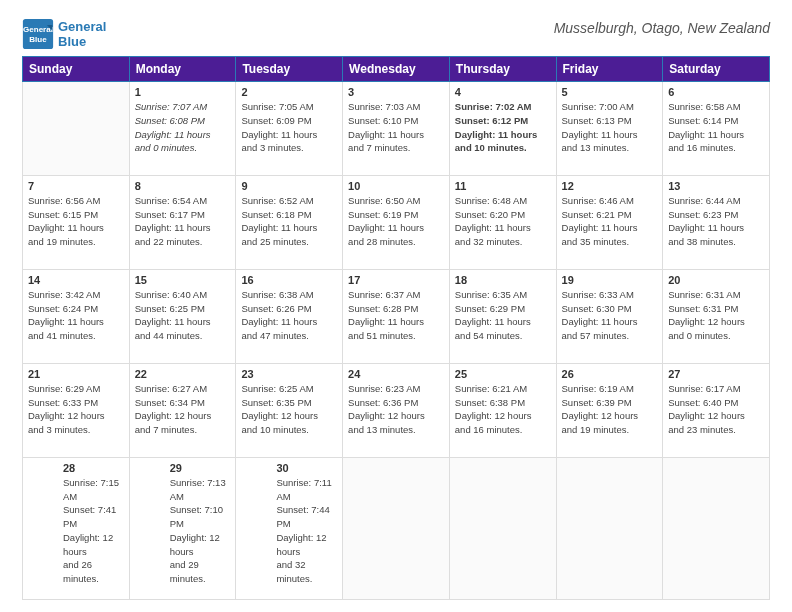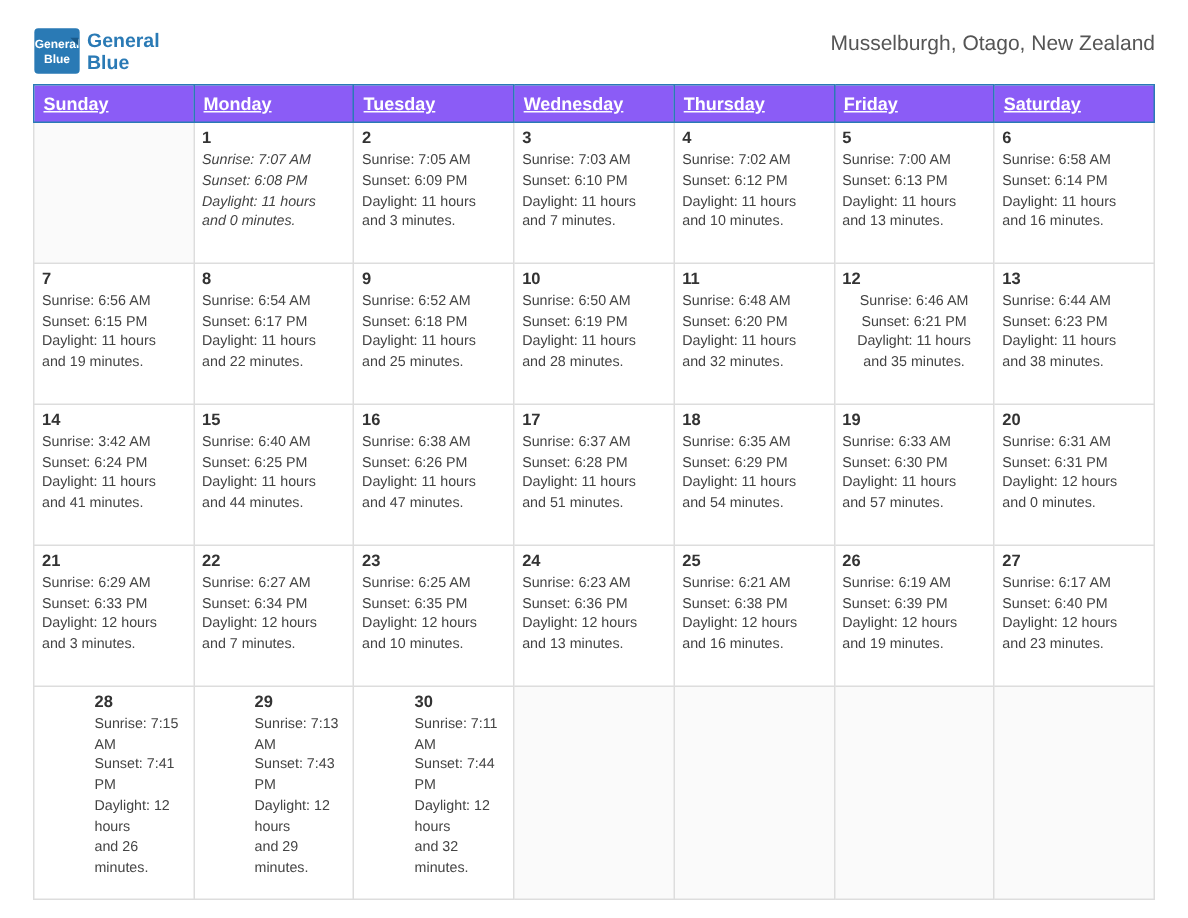--- a/index.html
+++ b/index.html
@@ -38,36 +38,36 @@
     .month-title {
       font-size: 32px;
       font-weight: bold;
       color: #333;
       line-height: 1.1;
     }
     .location {
       font-size: 14px;
       color: #555;
       margin-top: 2px;
+      font-style: italic;
     }
     .calendar {
       flex: 1;
       border-collapse: collapse;
       width: 100%;
       font-size: 10.5px;
     }
     .calendar th {
-      background: #8b5cf6;
+      background: #4c1d95;
       color: #fff;
       padding: 5px 6px;
       text-align: left;
       font-size: 12px;
       font-weight: bold;
       border: 1px solid #2a7ab5;
-      text-decoration: underline;
     }
     .calendar td {
       border: 1px solid #ddd;
       vertical-align: top;
       padding: 4px 5px;
       width: calc(100% / 7);
       height: 88px;
     }
     .day-num {
       font-weight: bold;
@@ -142,21 +142,21 @@
           </td>
           <td>
             <span class="day-num">3</span>
             <div class="day-info" style="white-space: pre-line;">Sunrise: 7:03 AM
 Sunset: 6:10 PM
 Daylight: 11 hours
 and 7 minutes.</div>
           </td>
           <td>
             <span class="day-num">4</span>
-            <div class="day-info" style="white-space: pre-line;">Sunrise: 7:02 AM
+            <div class="day-info" style="white-space: pre-line; font-weight: bold;">Sunrise: 7:02 AM
 Sunset: 6:12 PM
 Daylight: 11 hours
 and 10 minutes.</div>
           </td>
           <td>
             <span class="day-num">5</span>
             <div class="day-info" style="white-space: pre-line;">Sunrise: 7:00 AM
 Sunset: 6:13 PM
 Daylight: 11 hours
 and 13 minutes.</div>
@@ -200,21 +200,21 @@
           </td>
           <td>
             <span class="day-num">11</span>
             <div class="day-info" style="white-space: pre-line;">Sunrise: 6:48 AM
 Sunset: 6:20 PM
 Daylight: 11 hours
 and 32 minutes.</div>
           </td>
           <td>
             <span class="day-num">12</span>
-            <div class="day-info" style="white-space: pre-line; text-align: center;">Sunrise: 6:46 AM
+            <div class="day-info" style="white-space: pre-line;">Sunrise: 6:46 AM
 Sunset: 6:21 PM
 Daylight: 11 hours
 and 35 minutes.</div>
           </td>
           <td>
             <span class="day-num">13</span>
             <div class="day-info" style="white-space: pre-line;">Sunrise: 6:44 AM
 Sunset: 6:23 PM
 Daylight: 11 hours
 and 38 minutes.</div>
@@ -326,21 +326,21 @@
           <td>
             <span class="day-num">28</span>
             <div class="day-info" style="white-space: pre-line;">Sunrise: 7:15 AM
 Sunset: 7:41 PM
 Daylight: 12 hours
 and 26 minutes.</div>
           </td>
           <td>
             <span class="day-num">29</span>
             <div class="day-info" style="white-space: pre-line;">Sunrise: 7:13 AM
-Sunset: 7:43 PM
+Sunset: 7:10 PM
 Daylight: 12 hours
 and 29 minutes.</div>
           </td>
           <td>
             <span class="day-num">30</span>
             <div class="day-info" style="white-space: pre-line;">Sunrise: 7:11 AM
 Sunset: 7:44 PM
 Daylight: 12 hours
 and 32 minutes.</div>
           </td>

